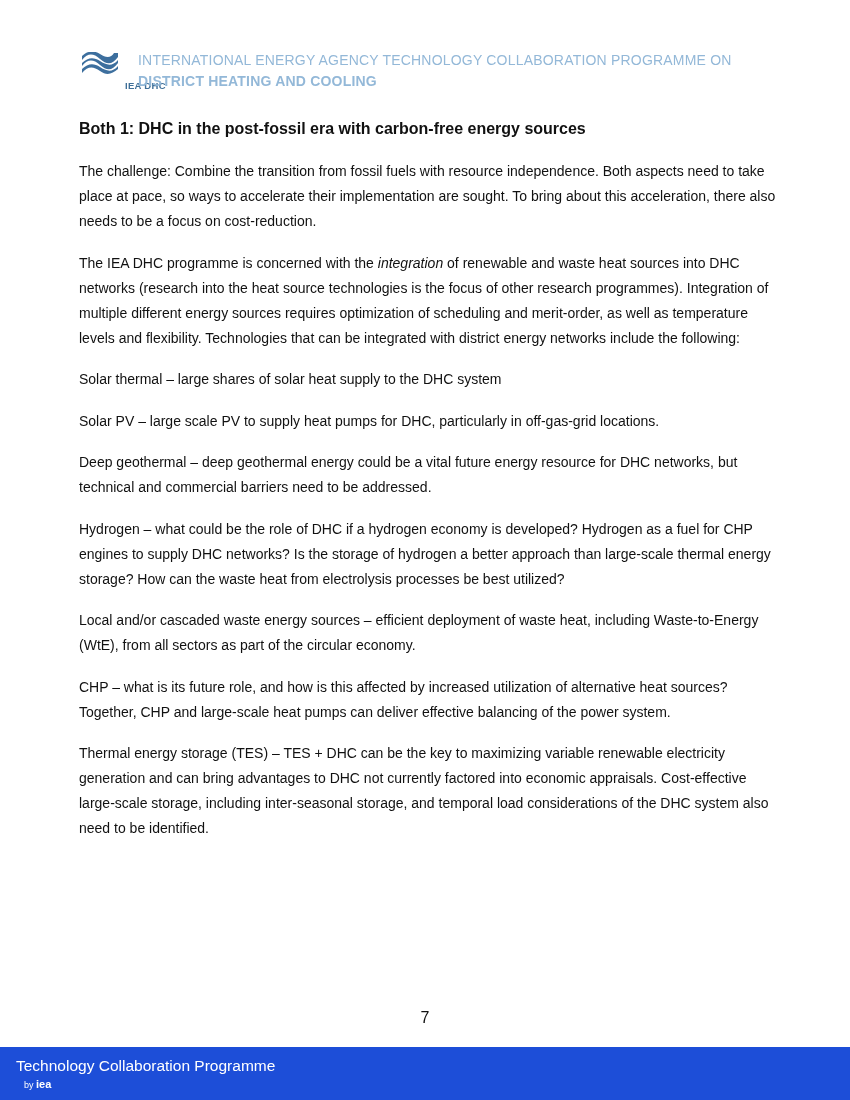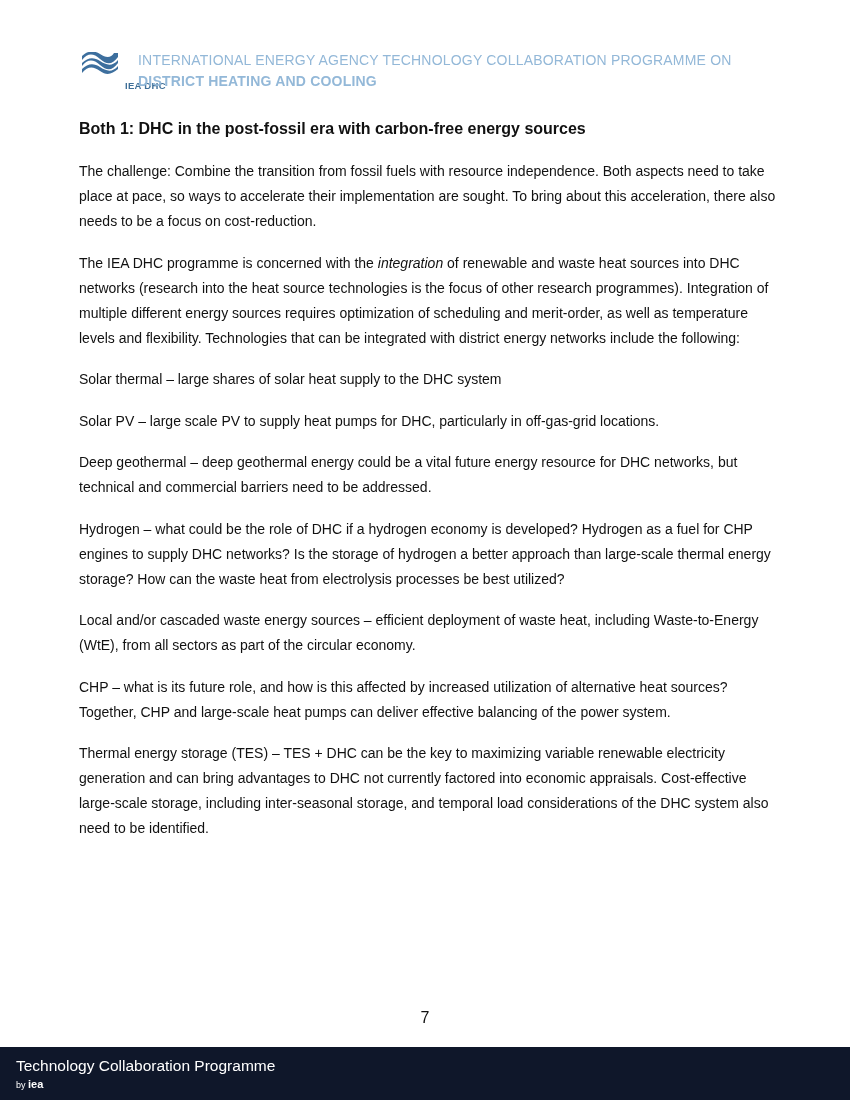--- a/index.html
+++ b/index.html
@@ -26,28 +26,28 @@
     .theme-title { font-weight: bold; font-size: 16px; margin: 0 0 20px 0; line-height: 21px; }
     p.para { margin: 0 0 16.5px 0; font-size: 14px; line-height: 25px; }
     p.para em { }
 
     .page-number {
       position: absolute; left: 0; width: 850px; top: 1009px; text-align: center;
       font-size: 16px; color: #111;
     }
     .footer {
       position: absolute; left: 0; top: 1047px; width: 850px; height: 53px;
-      background: #0f172a;
+      background: #1d4ed8;
     }
     .footer-title {
       position: absolute; left: 16px; top: 10px; color: #ffffff;
       font-size: 15.5px; white-space: nowrap;
     }
     .footer-by {
-      position: absolute; left: 16px; top: 31px; color: #ffffff; font-size: 9px;
+      position: absolute; left: 24px; top: 31px; color: #ffffff; font-size: 9px;
       white-space: nowrap;
     }
     .footer-by b { font-size: 11px; font-weight: bold; }
   </style>
 </head>
 <body>
 
 <div class="header">
   <div class="logo">
     <svg width="38" height="22" viewBox="0 0 38 22">

